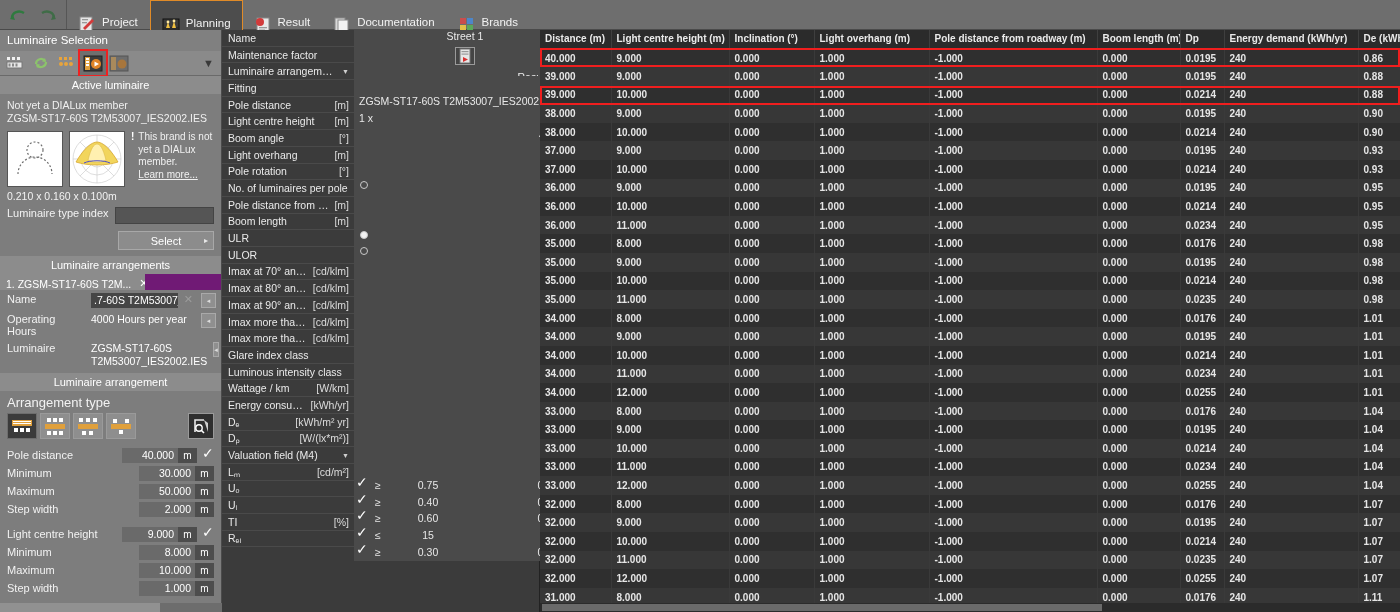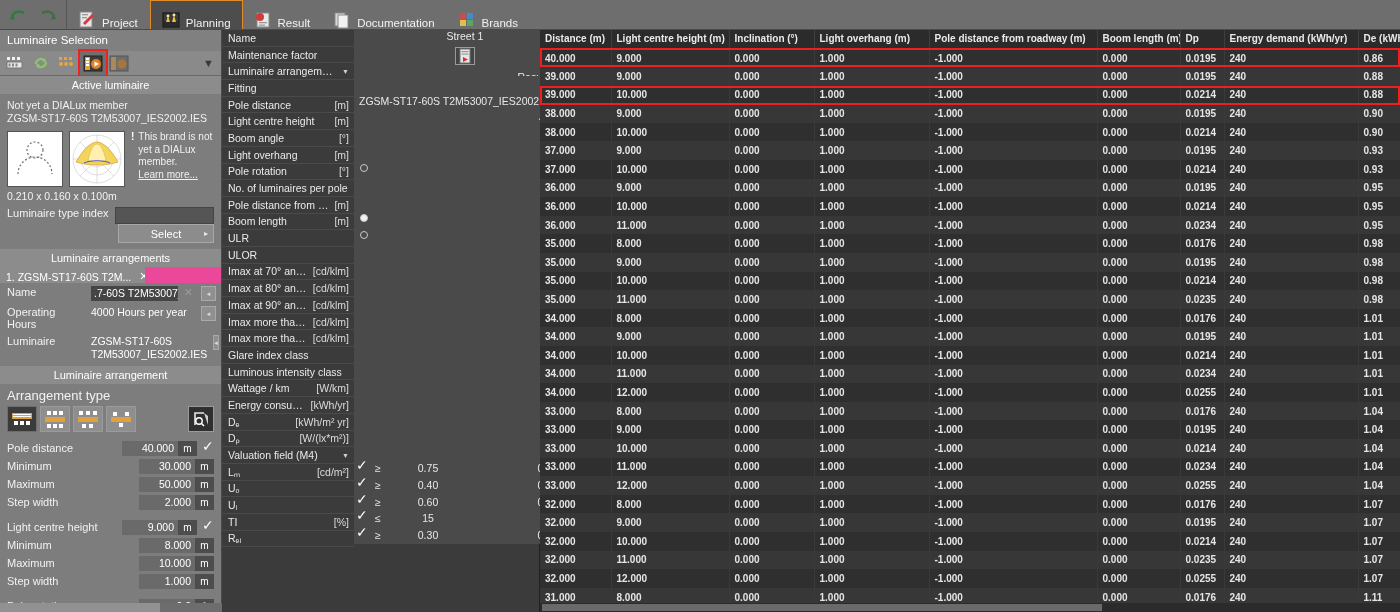--- a/index.html
+++ b/index.html
@@ -17,22 +17,22 @@
   .ribbon {
     height: 30px; min-height: 30px;
     background: #6e6e6e;
     display: flex; align-items: stretch;
     border-bottom: 1px solid #4a4a4a;
   }
   .undo-group { display: flex; align-items: center; padding: 0 8px; gap: 10px; border-right: 1px solid #565656; }
   .arrow-ico { width: 20px; height: 16px; display: block; }
   .ribbon-tabs { display: flex; align-items: stretch; }
   .rtab {
-    display: flex; align-items: flex-end; gap: 6px;
-    padding: 0 11px;
+    display: flex; align-items: flex-start; gap: 6px;
+    padding: 16px 11px;
     color: #f2f2f2; font-size: 11.5px;
     border-right: 1px solid transparent;
     cursor: default;
   }
   .rtab.active { background: #4d4d4d; border: 1px solid #e08b28; border-bottom: none; }
   .rtab .ico { width: 18px; height: 18px; display: block; }
 
   
   .work { flex: 1; display: flex; align-items: stretch; min-height: 0; }
 
@@ -76,29 +76,29 @@
   .al-row { display: flex; gap: 6px; margin-top: 6px; align-items: flex-start; }
   .thumb { width: 56px; height: 56px; background: #fff; border: 1px solid #555; }
   .brandnote { font-size: 10px; color: #f0f0f0; line-height: 12.5px; display: flex; gap: 4px; }
   .brandnote .bang { color: #fff; font-weight: bold; }
   .brandnote u { text-decoration: underline; }
   .dims { font-size: 10.5px; margin-top: 3px; color: #f2f2f2; }
   .fieldrow { display: flex; align-items: flex-start; gap: 6px; margin-top: 5px; }
   .fieldrow label { font-size: 11px; color: #f2f2f2; }
   .txtbox { background: #555; border: 1px solid #444; height: 17px; flex: 1; }
   .btn-select {
-    margin-top: 0; margin-left: auto; width: 96px; height: 19px;
+    margin-top: 7px; margin-left: auto; width: 96px; height: 19px;
     background: #8c8c8c; border: 1px solid #a8a8a8;
     color: #fff; font-size: 11px;
     display: flex; align-items: center; justify-content: center; position: relative;
   }
   .btn-select .car { position: absolute; right: 5px; font-size: 8px; color: #e9e9e9; }
   .selwrap { display: flex; }
 
-  .arrtabs { display: flex; align-items: stretch; height: 19px; background: #ec4899; }
+  .arrtabs { display: flex; align-items: stretch; height: 19px; background: #701a75; }
   .arrtab {
     background: #8c8c8c; color: #fff; font-size: 10.5px;
     padding: 3px 6px 0 6px; display: flex; align-items: center; gap: 8px;
     max-width: 145px; white-space: nowrap; overflow: hidden;
   }
   .arrtab .x { font-size: 11px; color: #fff; }
 
   .kv { display: flex; align-items: flex-start; padding: 3px 0 2px 7px; gap: 6px; }
   .kv .k { width: 78px; min-width: 78px; font-size: 11px; color: #f2f2f2; }
   .kv .v { flex: 1; font-size: 10.5px; color: #fff; line-height: 12.5px; }
@@ -653,20 +653,24 @@
                 <path d="M5 9 L10 11.5 L5 14 Z" fill="#d83030"></path>
               </svg>
           </span>
           <span class="res-lbl">Results: 33</span>
         </div>
         <div class="prow val">0.800</div>
         <div class="combo-cell">
           <span class="cv">ZGSM-ST17-60S T2M53007_IES2002.IES</span>
           <span class="cbtn">▼</span>
         </div>
+        <div class="combo-cell">
+          <span class="cv">1 x</span>
+          <span class="cbtn">▼</span>
+        </div>
         <div id="prop-values">
             <div class="prow val">
               <span>40.000</span>
             </div>
             <div class="prow val">
               <span>9.000</span>
             </div>
             <div class="prow val">
               <span>0.0</span>
             </div>

